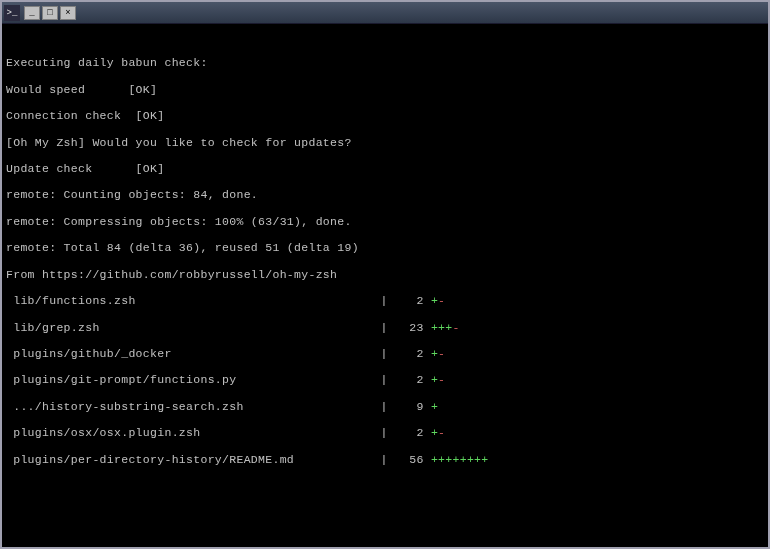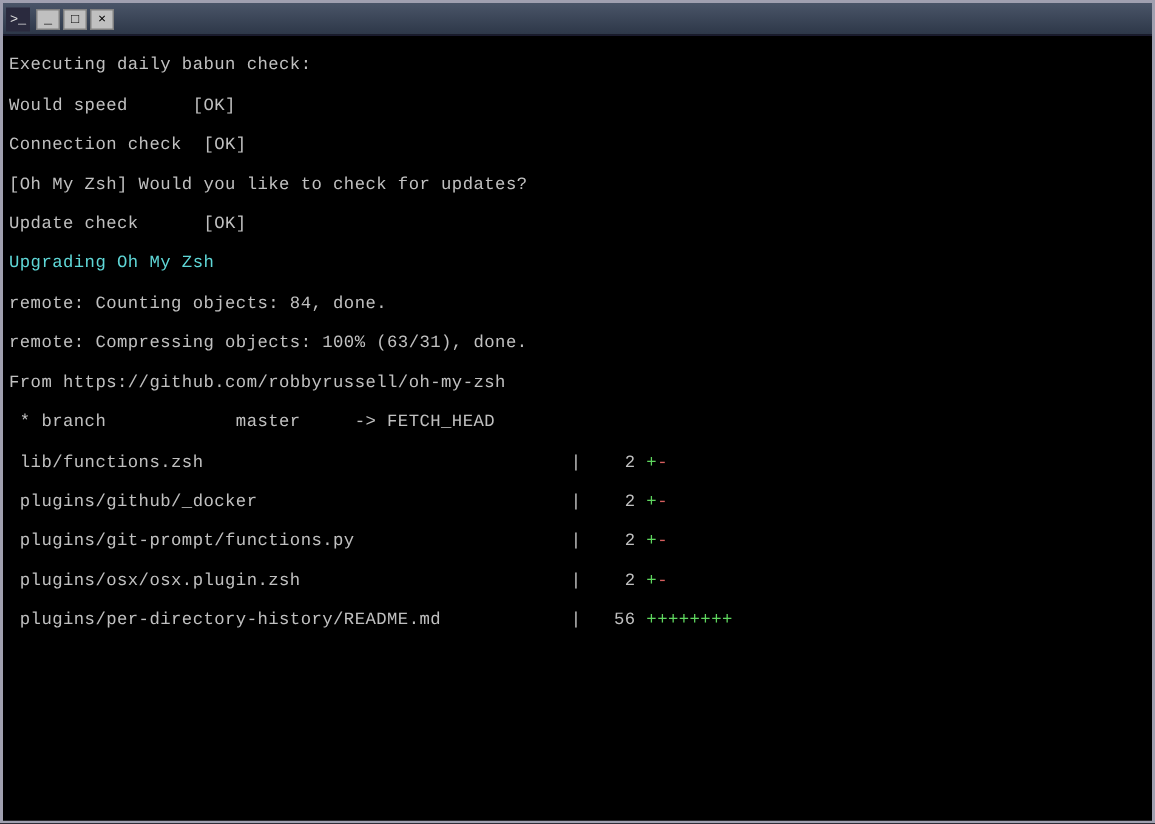--- a/index.html
+++ b/index.html
@@ -47,21 +47,21 @@
   font-size: 9px;
   display: flex;
   align-items: center;
   justify-content: center;
   color: #000;
   cursor: pointer;
 }
 .terminal {
   flex: 1;
   background: #000;
-  padding: 0 4px;
+  padding: 19px 4px;
   color: #c0c0c0;
   line-height: 1.15;
   font-size: 11.5px;
   letter-spacing: 0.3px;
   white-space: pre;
   overflow: hidden;
 }
 .line { white-space: pre; }
 .cyan { color: #5fd7d7; }
 .green { color: #5fd75f; }
@@ -81,28 +81,29 @@
       <div class="titlebar-btn">□</div>
       <div class="titlebar-btn">×</div>
     </div>
   </div>
   <div class="terminal">
 <div class="line gray">Executing daily babun check:</div>
 <div class="line gray">Would speed      [OK]</div>
 <div class="line gray">Connection check  [OK]</div>
 <div class="line gray">[Oh My Zsh] Would you like to check for updates?</div>
 <div class="line gray">Update check      [OK]</div>
-<div class="line cyan">Upgrading Oh My Zsh</div>
 <div class="line gray">remote: Counting objects: 84, done.</div>
 <div class="line gray">remote: Compressing objects: 100% (63/31), done.</div>
+<div class="line gray">remote: Total 84 (delta 36), reused 51 (delta 19)</div>
 <div class="line gray">From https://github.com/robbyrussell/oh-my-zsh</div>
-<div class="line gray"> * branch            master     -&gt; FETCH_HEAD</div>
 <div class="line"><span class="gray"> lib/functions.zsh</span><span class="gray">                                  | </span><span class="gray">   2 </span><span class="green">+</span><span class="red">-</span></div>
+<div class="line"><span class="gray"> lib/grep.zsh</span><span class="gray">                                       | </span><span class="gray">  23 </span><span class="green">+++</span><span class="red">-</span></div>
 <div class="line"><span class="gray"> plugins/github/_docker</span><span class="gray">                             | </span><span class="gray">   2 </span><span class="green">+</span><span class="red">-</span></div>
 <div class="line"><span class="gray"> plugins/git-prompt/functions.py</span><span class="gray">                    | </span><span class="gray">   2 </span><span class="green">+</span><span class="red">-</span></div>
+<div class="line"><span class="gray"> .../history-substring-search.zsh</span><span class="gray">                   | </span><span class="gray">   9 </span><span class="green">+</span></div>
 <div class="line"><span class="gray"> plugins/osx/osx.plugin.zsh</span><span class="gray">                         | </span><span class="gray">   2 </span><span class="green">+</span><span class="red">-</span></div>
 <div class="line"><span class="gray"> plugins/per-directory-history/README.md</span><span class="gray">            | </span><span class="gray">  56 </span><span class="green">++++++++</span></div>
 
 
 
 
 
 
 
 

